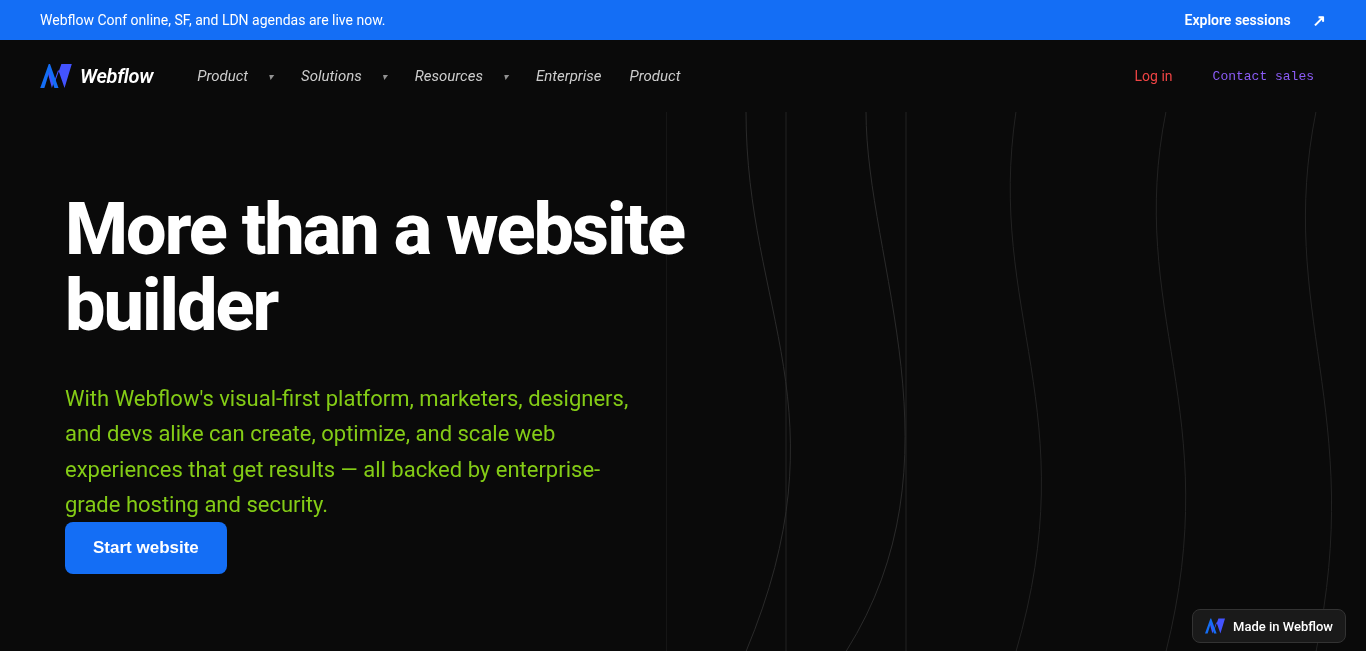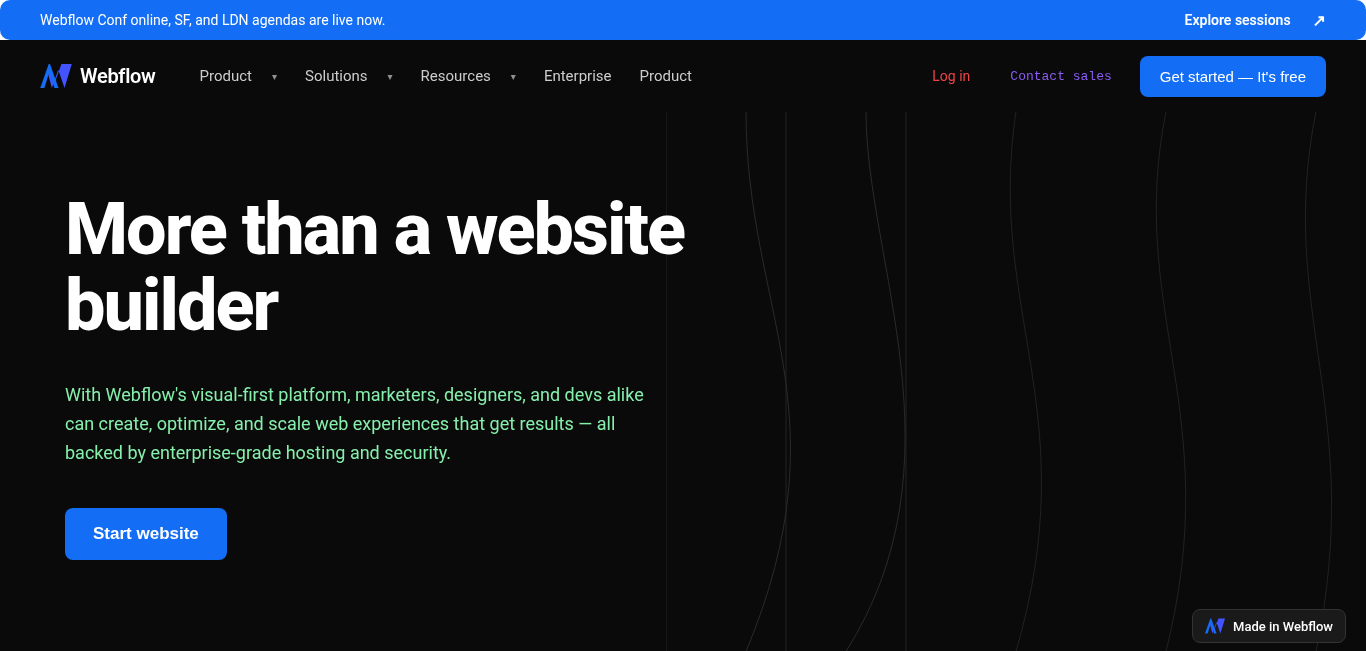--- a/index.html
+++ b/index.html
@@ -8,21 +8,20 @@
     
     .banner {
       background-color: #146ef5;
       color: white;
       display: flex;
       align-items: center;
       justify-content: space-between;
       padding: 0 40px;
       height: 40px;
       font-size: 14px;
-      border-radius: 10px;
     }
     .banner-link {
       display: flex;
       align-items: center;
       gap: 22px;
       font-weight: 600;
       color: white;
       cursor: pointer;
     }
     .banner-arrow {
@@ -35,20 +34,21 @@
       display: flex;
       align-items: center;
       justify-content: space-between;
       padding: 0 40px;
       height: 72px;
     }
     .nav-left {
       display: flex;
       align-items: center;
       gap: 32px;
+      font-style: italic;
     }
     .nav-logo {
       display: flex;
       align-items: center;
       gap: 8px;
       cursor: pointer;
     }
     .webflow-logo-svg {
       width: 32px;
       height: 24px;
@@ -126,24 +126,23 @@
     }
     .hero-title {
       color: white;
       font-size: 72px;
       font-weight: 800;
       line-height: 1.05;
       letter-spacing: -2px;
       margin-bottom: 38px;
     }
     .hero-subtitle {
-      color: #86efac;
-      font-size: 18px;
+      color: #84cc16;
+      font-size: 22px;
       line-height: 1.6;
-      margin-bottom: 40px;
       max-width: 580px;
     }
     .hero-cta {
       background-color: #146ef5;
       color: white;
       padding: 16px 28px;
       border-radius: 8px;
       font-size: 17px;
       font-weight: 600;
       cursor: pointer;
@@ -227,21 +226,20 @@
         <span>Enterprise</span>
       </div>
       <div class="nav-item">
         <span>Product</span>
       </div>
     </div>
   </div>
   <div class="nav-right">
     <span class="nav-login">Log in</span>
     <span class="nav-contact">Contact sales</span>
-    <button class="nav-cta">Get started — It's free</button>
   </div>
 </nav>
 
 <section class="hero">
   <div class="hero-content">
     <h1 class="hero-title">More than a website builder</h1>
     <p class="hero-subtitle">With Webflow's visual-first platform, marketers, designers, and devs alike can create, optimize, and scale web experiences that get results — all backed by enterprise-grade hosting and security.</p>
     <button class="hero-cta">Start website</button>
   </div>
 

